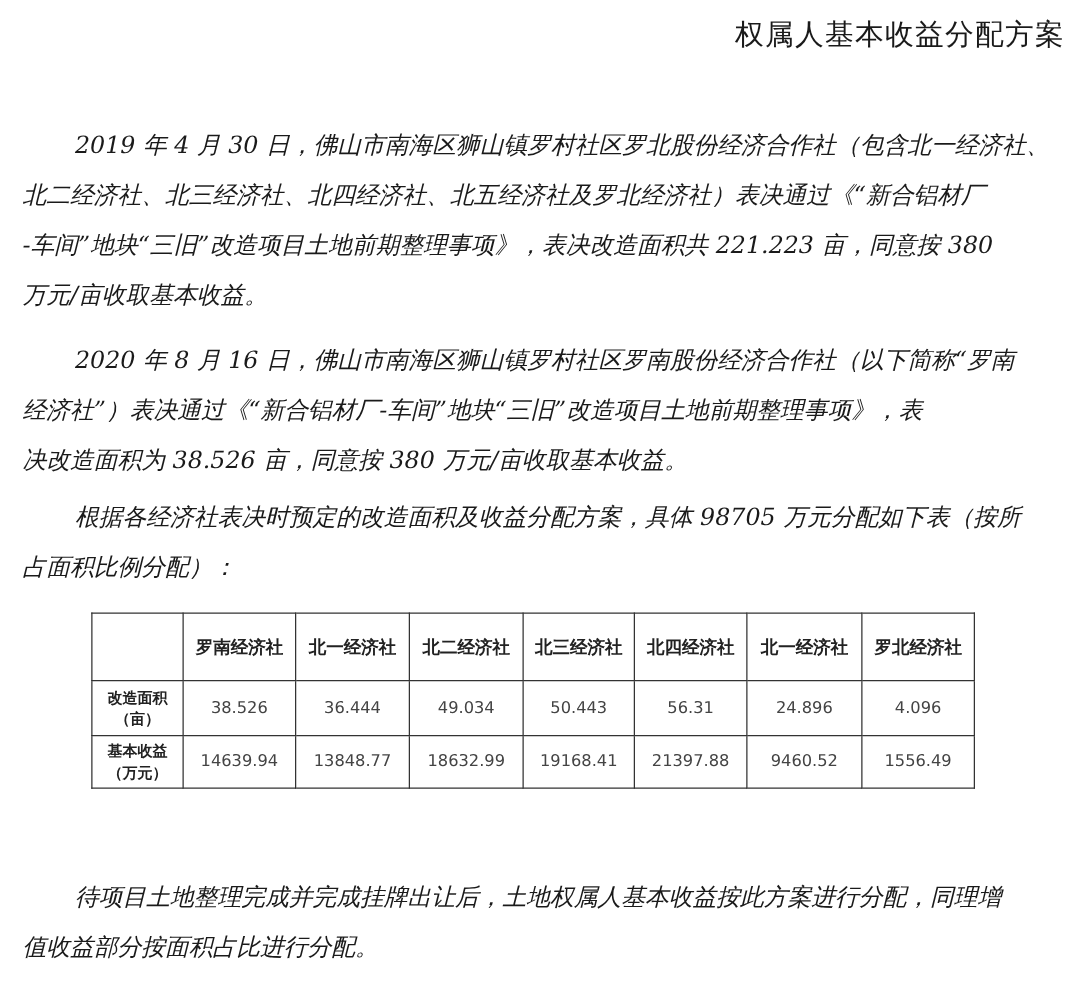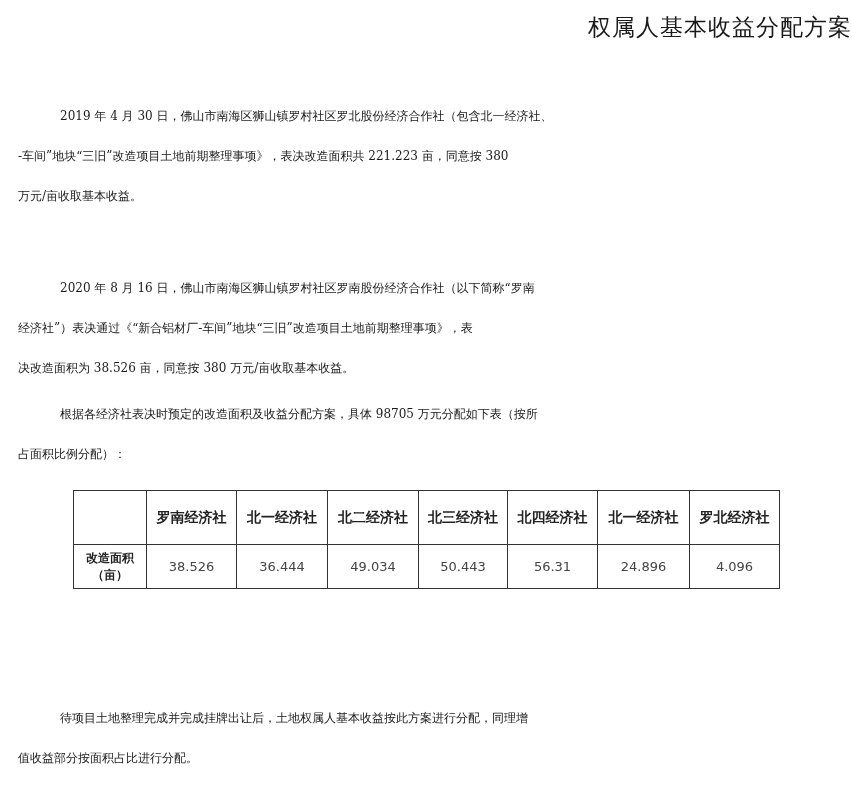--- a/index.html
+++ b/index.html
@@ -1,21 +1,21 @@
 <!DOCTYPE html>
 <html><head>
 <meta charset="utf-8">
 <style>
   html, body { margin: 0; padding: 0; background: #ffffff; }
   body { width: 852px; height: 789px; position: relative; overflow: hidden;
          font-family: "DejaVu Serif", "Liberation Serif", serif; color: #1a1a1a; }
   .title { position: absolute; top: 12px; left: 0; width: 852px; text-align: right;
            font-size: 23px; letter-spacing: 1px; }
-  .para { position: absolute; left: 18px; width: 820px; font-size: 12px; line-height: 40px;
-          text-align: justify; }
+  .para { position: absolute; left: 18px; width: 820px; font-size: 19px; line-height: 40px;
+          text-align: justify; font-style: italic; }
   .para .indent { display: inline-block; width: 42px; }
   .line { display: block; white-space: nowrap; }
   #p1 { top: 96px; }
   #p2 { top: 268px; }
   #p3 { top: 394px; }
   #p4 { top: 698px; }
   table.alloc { position: absolute; left: 73px; top: 490px; border-collapse: collapse;
                 font-family: "DejaVu Sans", "Liberation Sans", sans-serif; }
   table.alloc td, table.alloc th { border: 1.5px solid #333; text-align: center; padding: 0; }
   table.alloc th { font-weight: bold; font-size: 14px; height: 53px; color: #222; }
@@ -25,20 +25,21 @@
   tr.r2 td { height: 43px; }
   tr.r3 td { height: 41px; }
 </style>
 </head>
 <body>
 
 <div class="title">权属人基本收益分配方案</div>
 
 <div class="para" id="p1">
   <span class="line"><span class="indent"></span><span>2019 年 4 月 30 日，佛山市南海区狮山镇罗村社区罗北股份经济合作社（包含北一经济社、</span></span>
+  <span class="line">北二经济社、北三经济社、北四经济社、北五经济社及罗北经济社）表决通过《“新合铝材厂</span>
   <span class="line">-车间”地块“三旧”改造项目土地前期整理事项》，表决改造面积共 221.223 亩，同意按 380</span>
   <span class="line">万元/亩收取基本收益。</span>
 </div>
 
 <div class="para" id="p2">
   <span class="line"><span class="indent"></span><span>2020 年 8 月 16 日，佛山市南海区狮山镇罗村社区罗南股份经济合作社（以下简称“罗南</span></span>
   <span class="line">经济社”）表决通过《“新合铝材厂-车间”地块“三旧”改造项目土地前期整理事项》，表</span>
   <span class="line">决改造面积为 38.526 亩，同意按 380 万元/亩收取基本收益。</span>
 </div>
 
@@ -65,19 +66,32 @@
           <div>（亩）</div>
         </td>
     <td>38.526</td>
     <td>36.444</td>
     <td>49.034</td>
     <td>50.443</td>
     <td>56.31</td>
     <td>24.896</td>
     <td>4.096</td>
   </tr>
+  <tr class="r3">
+    <td class="rowhead">
+          <div>基本收益</div>
+          <div>（万元）</div>
+        </td>
+    <td>14639.94</td>
+    <td>13848.77</td>
+    <td>18632.99</td>
+    <td>19168.41</td>
+    <td>21397.88</td>
+    <td>9460.52</td>
+    <td>1556.49</td>
+  </tr>
 </tbody>
   </table>
 
 <div class="para" id="p4">
   <span class="line"><span class="indent"></span><span>待项目土地整理完成并完成挂牌出让后，土地权属人基本收益按此方案进行分配，同理增</span></span>
   <span class="line">值收益部分按面积占比进行分配。</span>
 </div>
 
 </body></html>

